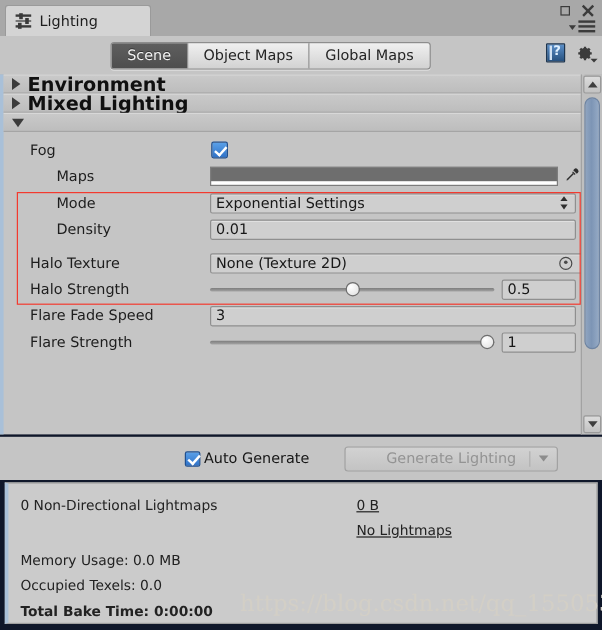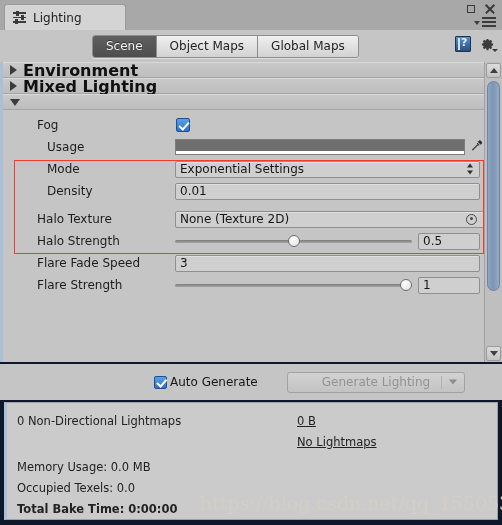--- a/index.html
+++ b/index.html
@@ -161,21 +161,21 @@
 
   .rows { position: relative; }
   .row {
     height: 22px; display: flex; align-items: center;
     position: relative;
   }
   .row .lbl {
     font-size: 12px; color: #1d1d1d;
     white-space: nowrap;
   }
-  .lbl-indent1 { position: absolute; left: 34px; }
+  .lbl-indent1 { position: absolute; left: 22px; }
   .lbl-indent2 { position: absolute; left: 44px; }
   .lbl-link { color: #2a4fd6; }
 
   .field {
     position: absolute; left: 172px;
     height: 17px; box-sizing: border-box;
     background: #cfcfcf;
     border: 1px solid #8f8f8f;
     border-radius: 2px;
     font-size: 12px; color: #171717;
@@ -427,21 +427,21 @@
     </div>
 
     <div class="rows">
 
       <div class="row" style="margin-top:4px">
         <span class="lbl lbl-link lbl-indent1">Fog</span>
         <span class="checkbox on"></span>
       </div>
 
       <div class="row">
-        <span class="lbl lbl-indent2">Usage</span>
+        <span class="lbl lbl-indent2">Maps</span>
         <span class="color-swatch">
           <span class="alpha"></span>
         </span>
         <span class="eyedropper">
           <svg width="13" height="14" viewBox="0 0 14 14">
             <path fill="none" stroke="#2e2e2e" stroke-width="1.3" d="M2 12l5.4-5.4"></path>
             <path fill="#2e2e2e" d="M1.2 12.8l.4-1.7 1.3 1.3-1.7.4z"></path>
             <path fill="#2e2e2e" d="M8.2 2.6a1.9 1.9 0 0 1 2.7 0l.5.5a1.9 1.9 0 0 1 0 2.7l-1 1-3.2-3.2 1-1z"></path>
             <path fill="none" stroke="#2e2e2e" stroke-width="1.1" d="M6.6 5.1l2.3 2.3"></path>
           </svg>

